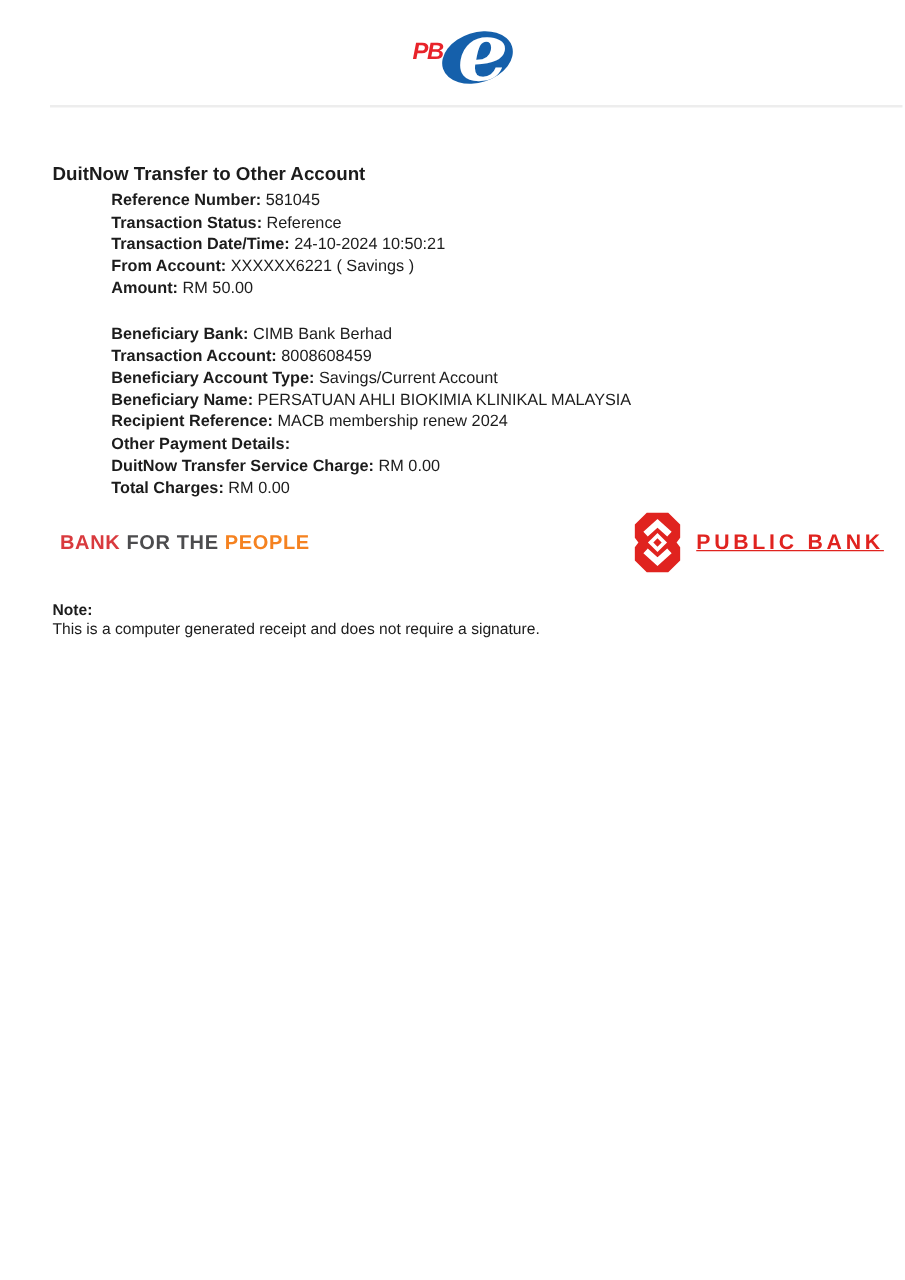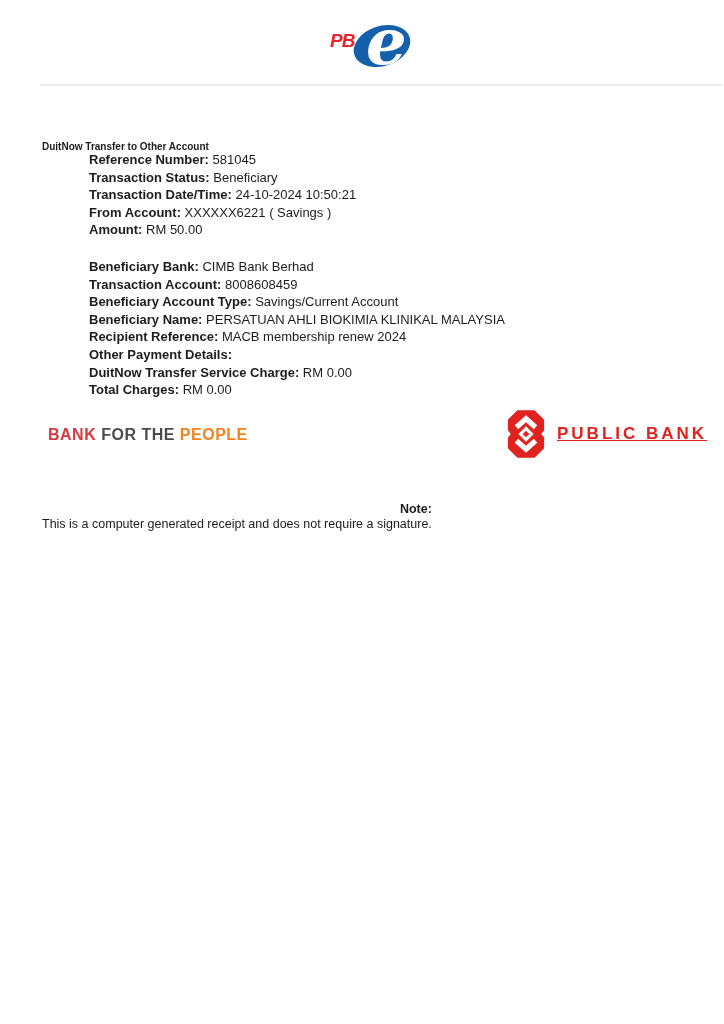--- a/index.html
+++ b/index.html
@@ -9,22 +9,22 @@
     background:#ffffff;
     font-family:"Liberation Sans","DejaVu Sans",sans-serif;
     color:#1c1c1c;
     overflow:hidden;
   }
   
   .pbe-logo{position:absolute;left:328px;top:20px;width:84px;height:52px;}
   .divider{position:absolute;left:40px;top:84px;width:682px;height:2px;background:#ededed;}
   
   .heading{
-    position:absolute;left:42px;top:141px;margin:0;
-    font-size:10px;font-weight:bold;color:#1c1c1c;
+    position:absolute;left:42px;top:131px;margin:0;
+    font-size:15px;font-weight:bold;color:#1c1c1c;
   }
   .rows{position:absolute;left:44px;font-size:13px;line-height:17.6px;}
   .rows.transaction{top:151px;}
   .rows.beneficiary{top:258px;}
   .row .lbl{font-weight:bold;padding-left:45px;}
   .row .val{font-weight:normal;text-align:center;}
   
   .slogan{
     position:absolute;left:48px;top:426px;
     font-size:16px;font-weight:800;letter-spacing:.5px;white-space:nowrap;
@@ -33,21 +33,21 @@
   .slogan .w-forthe{color:#4C4C4E;}
   .slogan .w-people{color:#F58220;}
   .pb-logo{
     position:absolute;left:505px;top:407px;
     display:flex;align-items:center;gap:10px;
   }
   .pb-logo .wordmark{
     color:#E0231F;font-size:17px;font-weight:900;letter-spacing:3px;white-space:nowrap;text-decoration:underline;
   }
   
-  .note{position:absolute;left:42px;top:502px;font-size:12.5px;line-height:15px;text-align:right;}
+  .note{position:absolute;left:42px;top:481px;font-size:12.5px;line-height:15px;}
   .note .note-label{font-weight:bold;display:block;}
 </style>
 </head>
 <body>
 
 <div class="page">
 
   <div class="pbe-logo">
     <svg width="84" height="52" viewBox="0 0 84 52">
       <ellipse cx="54" cy="26" rx="29" ry="20" fill="#1560AB" transform="rotate(-18 54 26)"></ellipse>
@@ -60,21 +60,21 @@
 
   <h1 class="heading">DuitNow Transfer to Other Account</h1>
 
   <div class="rows transaction">
     <div class="row">
       <span class="lbl">Reference Number:</span>
       <span class="val">581045</span>
     </div>
     <div class="row">
       <span class="lbl">Transaction Status:</span>
-      <span class="val">Beneficiary</span>
+      <span class="val">Reference</span>
     </div>
     <div class="row">
       <span class="lbl">Transaction Date/Time:</span>
       <span class="val">24-10-2024 10:50:21</span>
     </div>
     <div class="row">
       <span class="lbl">From Account:</span>
       <span class="val">XXXXXX6221 ( Savings )</span>
     </div>
     <div class="row">

